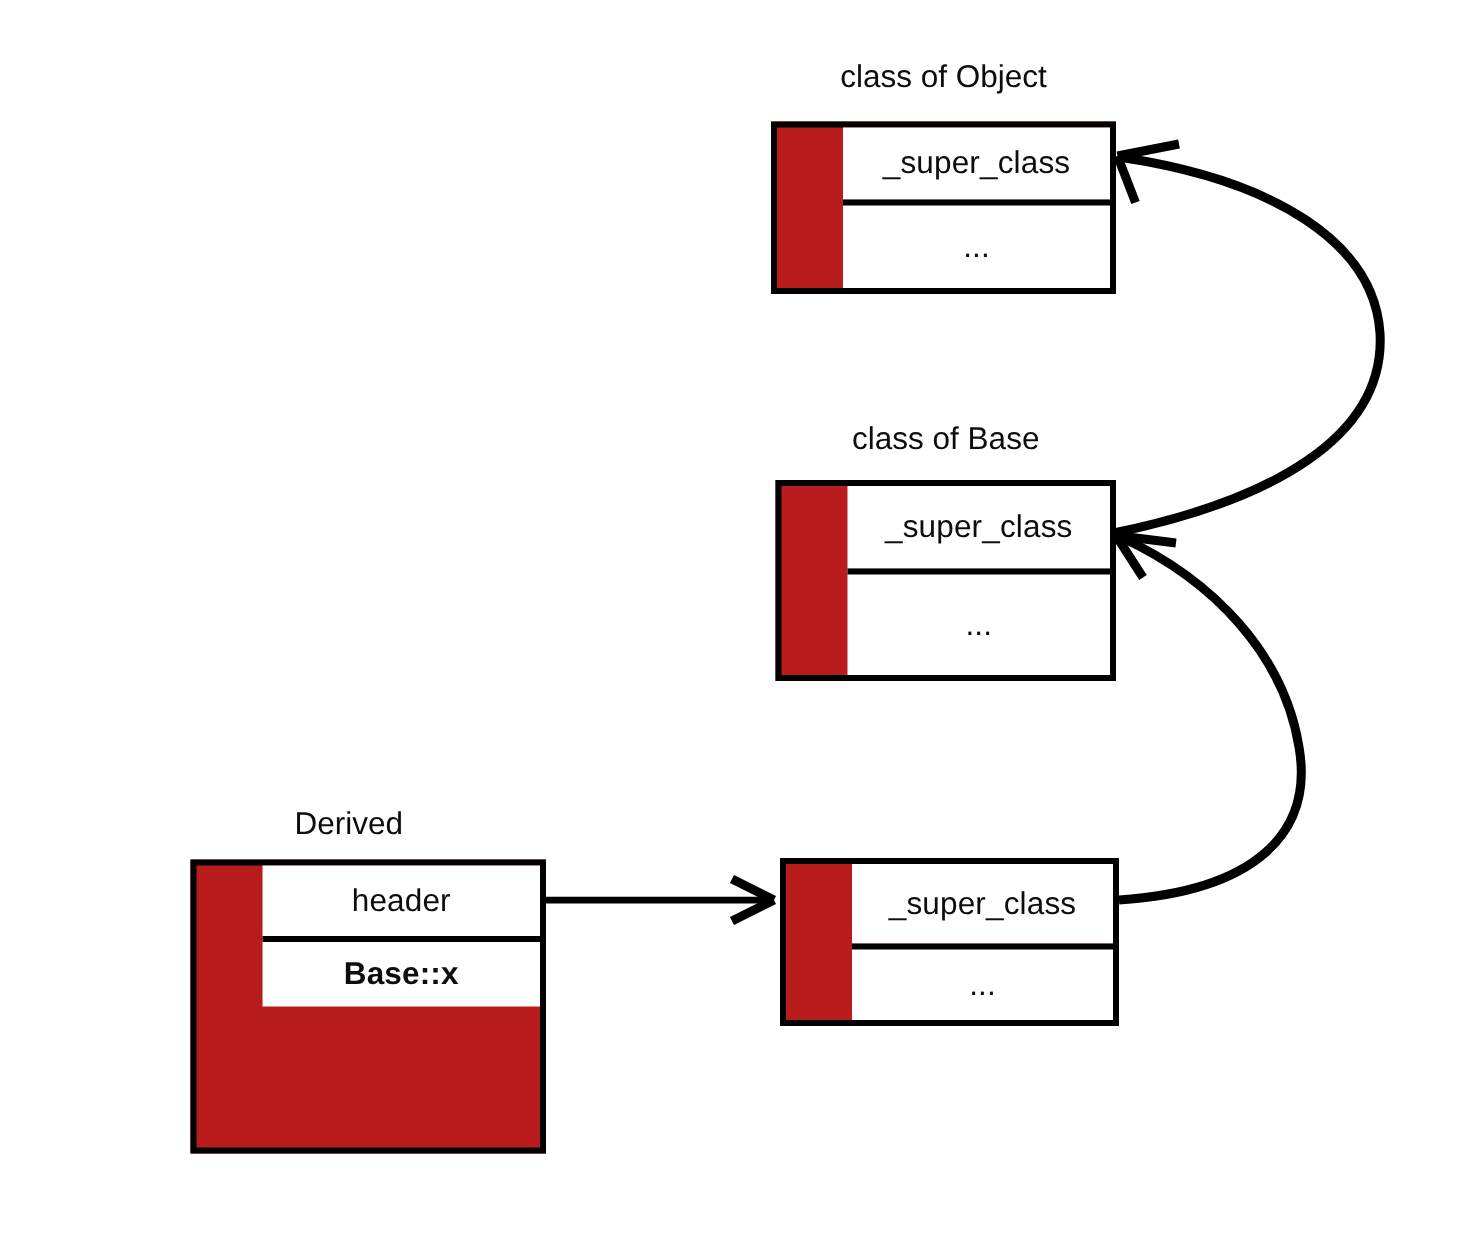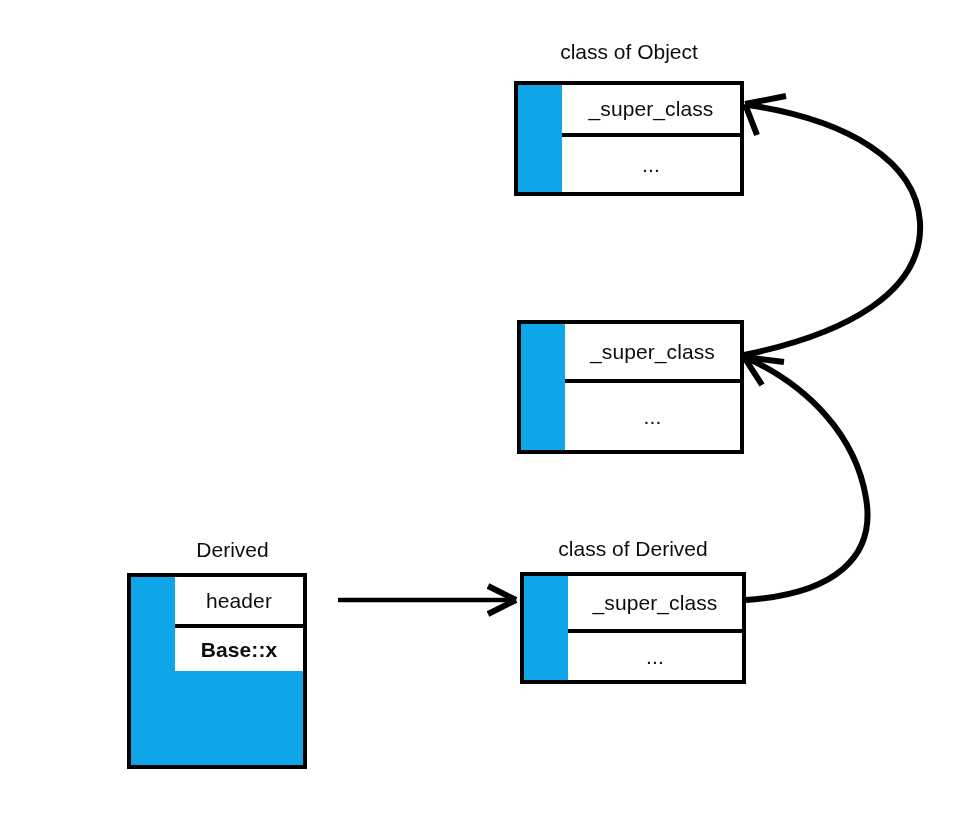--- a/index.html
+++ b/index.html
@@ -26,21 +26,21 @@
     left: 0;
     top: 0;
     width: 980px;
     height: 826px;
     pointer-events: none;
   }
   .node {
     position: absolute;
     box-sizing: border-box;
     border: 4px solid #000000;
-    background: #0ea5e9;
+    background: #b91c1c;
     padding-left: 44px;
   }
   .cell {
     box-sizing: border-box;
     display: flex;
     align-items: center;
     justify-content: center;
     background: #ffffff;
     font-size: 21px;
     color: #0d0d0d;
@@ -63,21 +63,21 @@
   #node-class-object .cell.r1 { height: 59px; }
 
   #node-class-base { left: 517px; top: 320px; width: 227px; height: 134px; }
   #node-class-base .cell.r0 { height: 55px; }
   #node-class-base .cell.r1 { height: 71px; }
 
   #node-class-derived { left: 520px; top: 572px; width: 226px; height: 112px; }
   #node-class-derived .cell.r0 { height: 53px; }
   #node-class-derived .cell.r1 { height: 51px; }
 
-  #node-derived { left: 127px; top: 573px; width: 180px; height: 196px; }
+  #node-derived { left: 127px; top: 573px; width: 237px; height: 196px; }
   #node-derived .cell.r0 { height: 47px; }
   #node-derived .cell.r1 { height: 47px; font-weight: bold; }
   #node-derived .cell.r2 { height: 46px; }
   #node-derived .cell.r3 { height: 48px; }
 
   
   #label-class-object { left: 514px; top: 40px; width: 230px; }
   #label-class-base   { left: 517px; top: 281px; width: 227px; }
   #label-class-derived{ left: 520px; top: 537px; width: 226px; }
   #label-derived      { left: 127px; top: 538px; width: 211px; text-align: center; }
@@ -104,26 +104,26 @@
       <path d="M 745 104 L 786 96 M 745 104 L 757 135" fill="none" stroke="#000000" stroke-width="6" stroke-linecap="butt"></path>
     </g>
   </svg>
 
   <div class="node-label" id="label-class-object">class of Object</div>
   <div class="node" id="node-class-object">
     <div class="cell r0">_super_class</div>
     <div class="cell r1">...</div>
   </div>
 
+  <div class="node-label" id="label-class-base">class of Base</div>
   <div class="node" id="node-class-base">
     <div class="cell r0">_super_class</div>
     <div class="cell r1">...</div>
   </div>
 
-  <div class="node-label" id="label-class-derived">class of Derived</div>
   <div class="node" id="node-class-derived">
     <div class="cell r0">_super_class</div>
     <div class="cell r1">...</div>
   </div>
 
   <div class="node-label" id="label-derived">Derived</div>
   <div class="node" id="node-derived">
     <div class="cell r0">header</div>
     <div class="cell r1">Base::x</div>
   </div>

